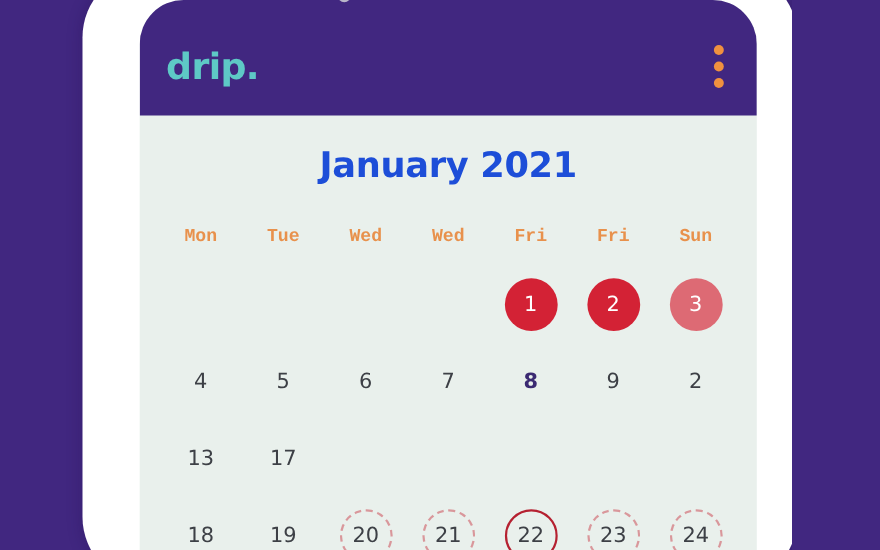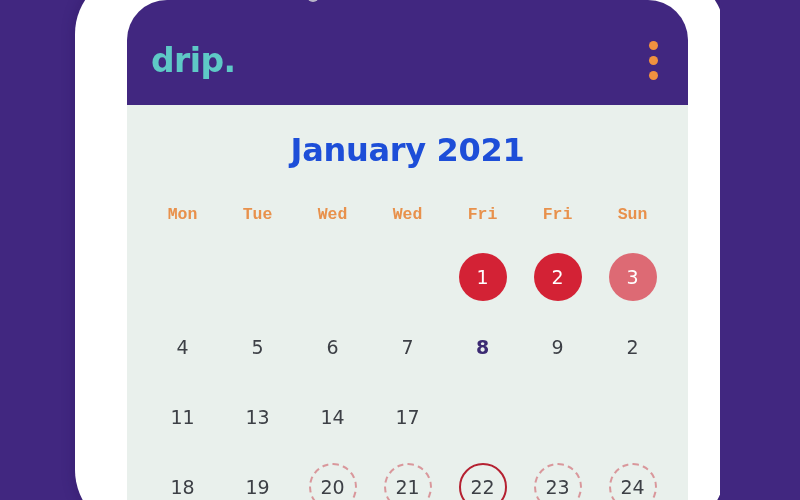--- a/index.html
+++ b/index.html
@@ -244,29 +244,23 @@
               </div>
               <div class="day">
                 <div class="daynum plain">9</div>
               </div>
               <div class="day">
                 <div class="daynum plain">2</div>
               </div>
             </div>
             <div class="week">
               <div class="day">
-                <div class="daynum plain">11</div>
-              </div>
-              <div class="day">
                 <div class="daynum plain">13</div>
               </div>
               <div class="day">
-                <div class="daynum plain">14</div>
-              </div>
-              <div class="day">
                 <div class="daynum plain">17</div>
               </div>
             </div>
             <div class="week">
               <div class="day">
                 <div class="daynum plain">18</div>
               </div>
               <div class="day">
                 <div class="daynum plain">19</div>
               </div>

